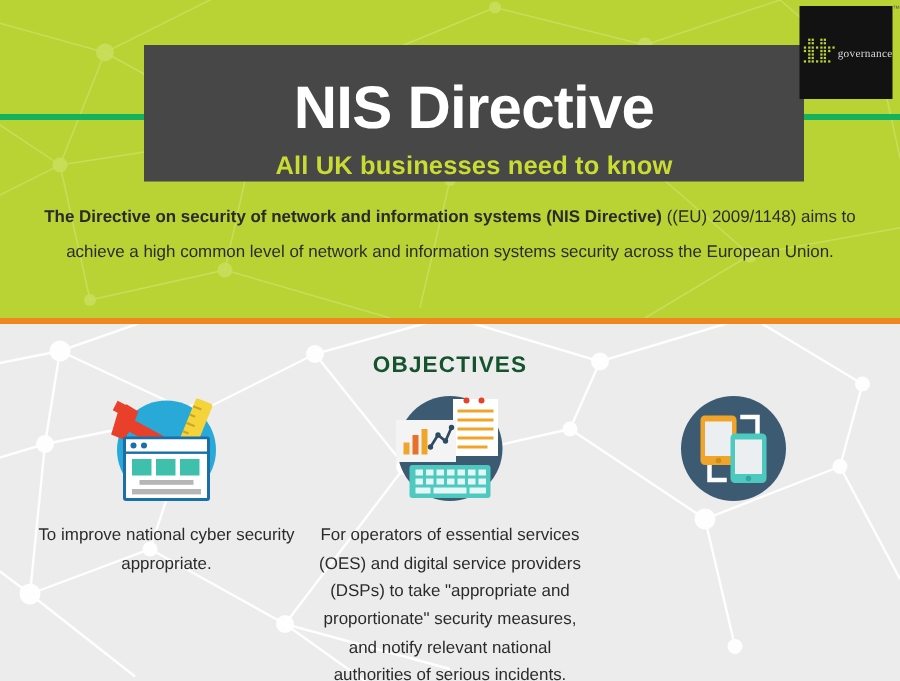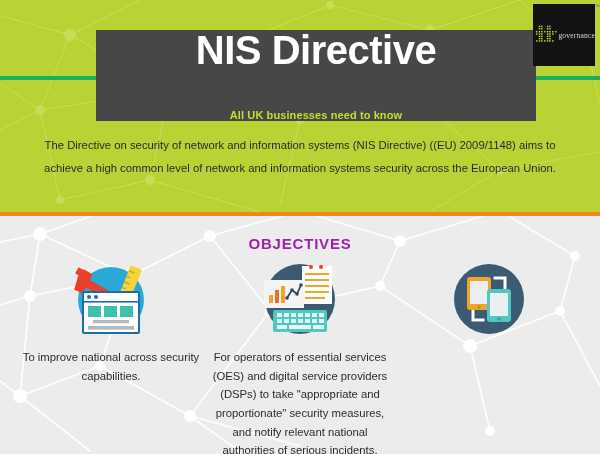--- a/index.html
+++ b/index.html
@@ -25,30 +25,30 @@
   .orange-rule {
     position:absolute; left:0; top:212px; width:600px; height:4px;
     background:#f08621; z-index:6;
   }
 
   
   .title-box {
     position:absolute; left:96px; top:30px; width:440px; height:91px;
     background:#474747; z-index:5;
     display:flex; flex-direction:column;
-    align-items:center; justify-content:space-between;
+    align-items:center; justify-content:flex-end;
   }
   .title-main {
     color:#ffffff;
     font-size:40px; font-weight:bold; line-height:1;
     letter-spacing:-0.5px;
   }
   .title-sub {
     color:#c8dc32;
-    font-size:11px; font-weight:bold;
+    font-size:17px; font-weight:bold;
     margin-top:9px; letter-spacing:.1px;
   }
 
   
   .logo {
     position:absolute; right:5px; top:4px;
     width:62px; height:62px; background:#121212; z-index:7;
     display:flex; flex-direction:row;
     align-items:center; justify-content:center;
   }
@@ -62,33 +62,33 @@
     color:#5a5a5a; font-size:5px;
   }
 
   
   .intro {
     position:absolute; left:0; top:134px; width:600px; z-index:4;
     text-align:center; color:#2b2b2b;
     font-size:11.3px; line-height:2.0;
     padding:0 28px;
   }
-  .intro b { font-weight:normal; }
+  .intro b { font-weight:bold; }
 
   
   .lower {
     position:absolute; left:0; top:216px; width:600px; height:238px;
     background:#ececec; overflow:hidden;
   }
   .lower .net { position:absolute; inset:0; }
 
   .objectives-title {
     position:absolute; left:0; top:19px; width:600px; z-index:3;
     text-align:center;
-    color:#a21caf; font-size:15px; font-weight:bold;
+    color:#14532d; font-size:15px; font-weight:bold;
     letter-spacing:.8px;
   }
 
   .cols {
     position:absolute; left:0; top:42px; width:600px; z-index:3;
     display:flex; justify-content:space-between; padding:0 18px;
   }
   .col { width:186px; display:flex; flex-direction:column; align-items:center; }
   .col .circ-wrap { height:82px; display:flex; align-items:center; }
   .col p {
@@ -254,21 +254,21 @@
               <rect x="23" y="48" width="13" height="11"></rect>
               <rect x="39" y="48" width="13" height="11"></rect>
               <rect x="55" y="48" width="13" height="11"></rect>
             </g>
             <g fill="#b6b6b6">
               <rect x="28" y="62" width="36" height="3.2"></rect>
               <rect x="23" y="68" width="46" height="3.6"></rect>
             </g>
           </svg>
         </div>
-        <p>To improve national across security capabilities.</p>
+        <p>To improve national cyber security appropriate.</p>
       </div>
 
       <div class="col">
         <div class="circ-wrap">
           <svg width="82" height="82" viewBox="0 0 82 82">
             <circle cx="41" cy="41" r="35" fill="#3d5a73"></circle>
 
             <rect x="43" y="8" width="30" height="38" fill="#ffffff"></rect>
             <g stroke="#f0a52a" stroke-width="2">
               <path d="M46 16 H70"></path>

